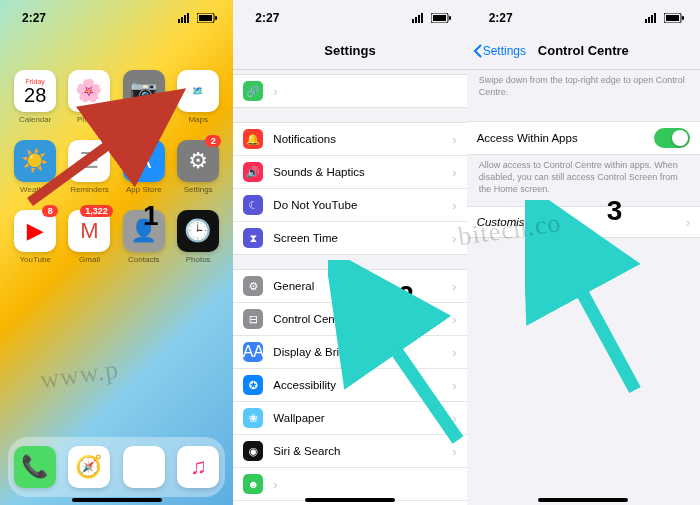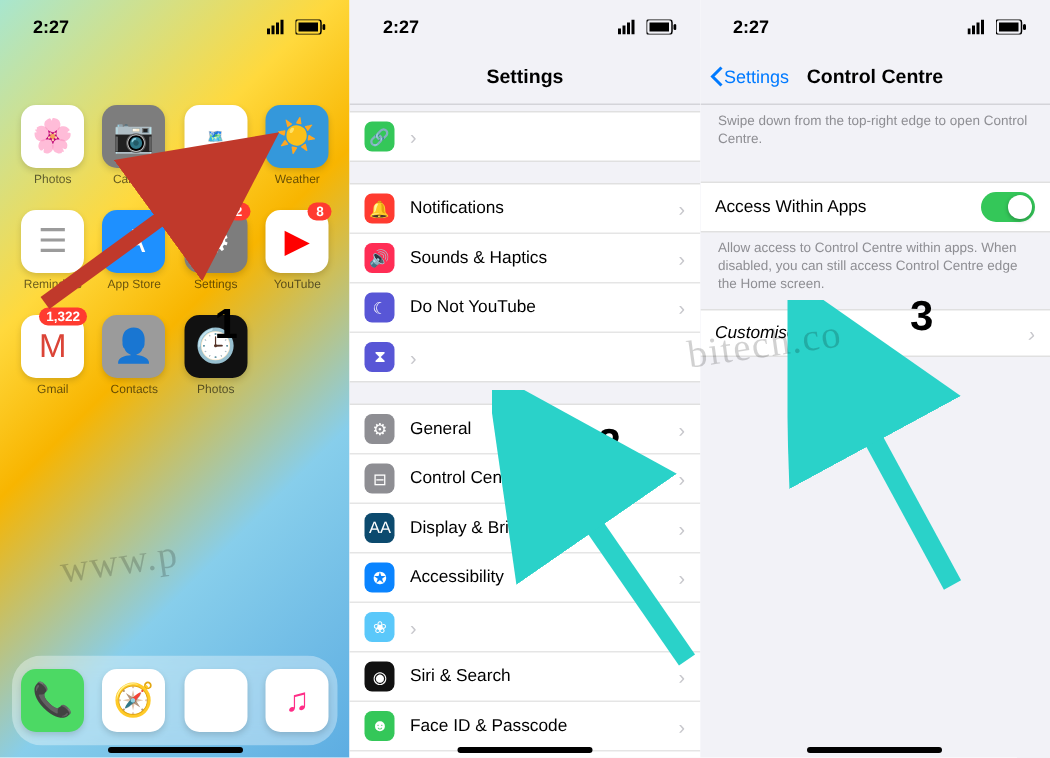--- a/index.html
+++ b/index.html
@@ -55,20 +55,27 @@
         </svg>
       <svg width="20" height="10" viewBox="0 0 20 10">
           <rect x="0" y="0" width="17" height="10" rx="2" fill="none" stroke="#000" stroke-width="1"></rect>
           <rect x="2" y="2" width="13" height="6" fill="#000"></rect>
           <rect x="18" y="3" width="2" height="4" rx="1" fill="#000"></rect>
         </svg>
     </span>
   </div>
   <div class="home-grid" id="home-grid">
       <div class="app-icon">
+        <div class="icon" style="background: rgb(255, 255, 255); color: rgb(255, 59, 48); flex-direction: column;">
+          <div style="font-size:7px;color:#ff3b30;line-height:1">Friday</div>
+          <div style="font-size:20px;color:#000;font-weight:300;line-height:1">28</div>
+        </div>
+        <div class="label">Calendar</div>
+      </div>
+      <div class="app-icon">
         <div class="icon" style="background: rgb(255, 255, 255);">🌸</div>
         <div class="label">Photos</div>
       </div>
       <div class="app-icon">
         <div class="icon" style="background: rgb(125, 125, 125);">📷</div>
         <div class="label">Camera</div>
       </div>
       <div class="app-icon">
         <div class="icon" style="background: rgb(255, 255, 255); font-size: 9px;">🗺️</div>
         <div class="label">Maps</div>
@@ -174,56 +181,57 @@
           <div class="rlabel">Sounds &amp; Haptics</div>
           <div class="chev">›</div>
         </div>
         <div class="row">
           <div class="ricon" style="background: rgb(88, 86, 214); color: rgb(255, 255, 255); font-size: 11px;">☾</div>
           <div class="rlabel">Do Not YouTube</div>
           <div class="chev">›</div>
         </div>
         <div class="row">
           <div class="ricon" style="background: rgb(88, 86, 214); color: rgb(255, 255, 255); font-size: 11px;">⧗</div>
+          <div class="rlabel">Screen Time</div>
           <div class="chev">›</div>
         </div>
       </div>
     <div class="group" id="sg3">
         <div class="row">
           <div class="ricon" style="background: rgb(142, 142, 147); color: rgb(255, 255, 255); font-size: 11px;">⚙︎</div>
           <div class="rlabel">General</div>
           <div class="chev">›</div>
         </div>
         <div class="row">
           <div class="ricon" style="background: rgb(142, 142, 147); color: rgb(255, 255, 255); font-size: 11px;">⊟</div>
           <div class="rlabel">Control Centre</div>
           <div class="chev">›</div>
         </div>
         <div class="row">
-          <div class="ricon" style="background: #0c4a6e; color: rgb(255, 255, 255); font-size: 11px;">AA</div>
+          <div class="ricon" style="background: #3b82f6; color: rgb(255, 255, 255); font-size: 16px;">AA</div>
           <div class="rlabel">Display &amp; Bri</div>
           <div class="chev">›</div>
         </div>
         <div class="row">
           <div class="ricon" style="background: rgb(10, 132, 255); color: rgb(255, 255, 255); font-size: 11px;">✪</div>
           <div class="rlabel">Accessibility</div>
           <div class="chev">›</div>
         </div>
         <div class="row">
           <div class="ricon" style="background: rgb(90, 200, 250); color: rgb(255, 255, 255); font-size: 11px;">❀</div>
+          <div class="rlabel">Wallpaper</div>
           <div class="chev">›</div>
         </div>
         <div class="row">
           <div class="ricon" style="background: rgb(17, 17, 17); color: rgb(255, 255, 255); font-size: 11px;">◉</div>
           <div class="rlabel">Siri &amp; Search</div>
           <div class="chev">›</div>
         </div>
         <div class="row">
           <div class="ricon" style="background: rgb(52, 199, 89); color: rgb(255, 255, 255); font-size: 11px;">☻</div>
-          <div class="rlabel">Face ID &amp; Passcode</div>
           <div class="chev">›</div>
         </div>
         <div class="row"></div>
       </div>
 
   </div>
   <div class="home-indicator"></div>
   <span class="step-num" style="left:165px; top:280px;">2</span>
 </div>
 
@@ -254,21 +262,21 @@
     <span class="title">Control Centre</span>
   </div>
   <div class="list">
     <div class="footer-text">Swipe down from the top-right edge to open Control Centre.</div>
     <div class="group" style="margin-top:18px;">
       <div class="row">
         <span class="rlabel">Access Within Apps</span>
         <span class="toggle"></span>
       </div>
     </div>
-    <div class="footer-text">Allow access to Control Centre within apps. When disabled, you can still access Control Centre edge the Home screen.</div>
+    <div class="footer-text">Allow access to Control Centre within apps. When disabled, you can still access Control Screen from the Home screen.</div>
     <div class="group" style="margin-top:6px;font-style:italic;">
       <div class="row">
         <span class="rlabel">Customise Controls</span>
         <span class="chev">›</span>
       </div>
     </div>
   </div>
   <div class="home-indicator"></div>
   <span class="step-num" style="left:140px; top:195px;">3</span>
 </div>

